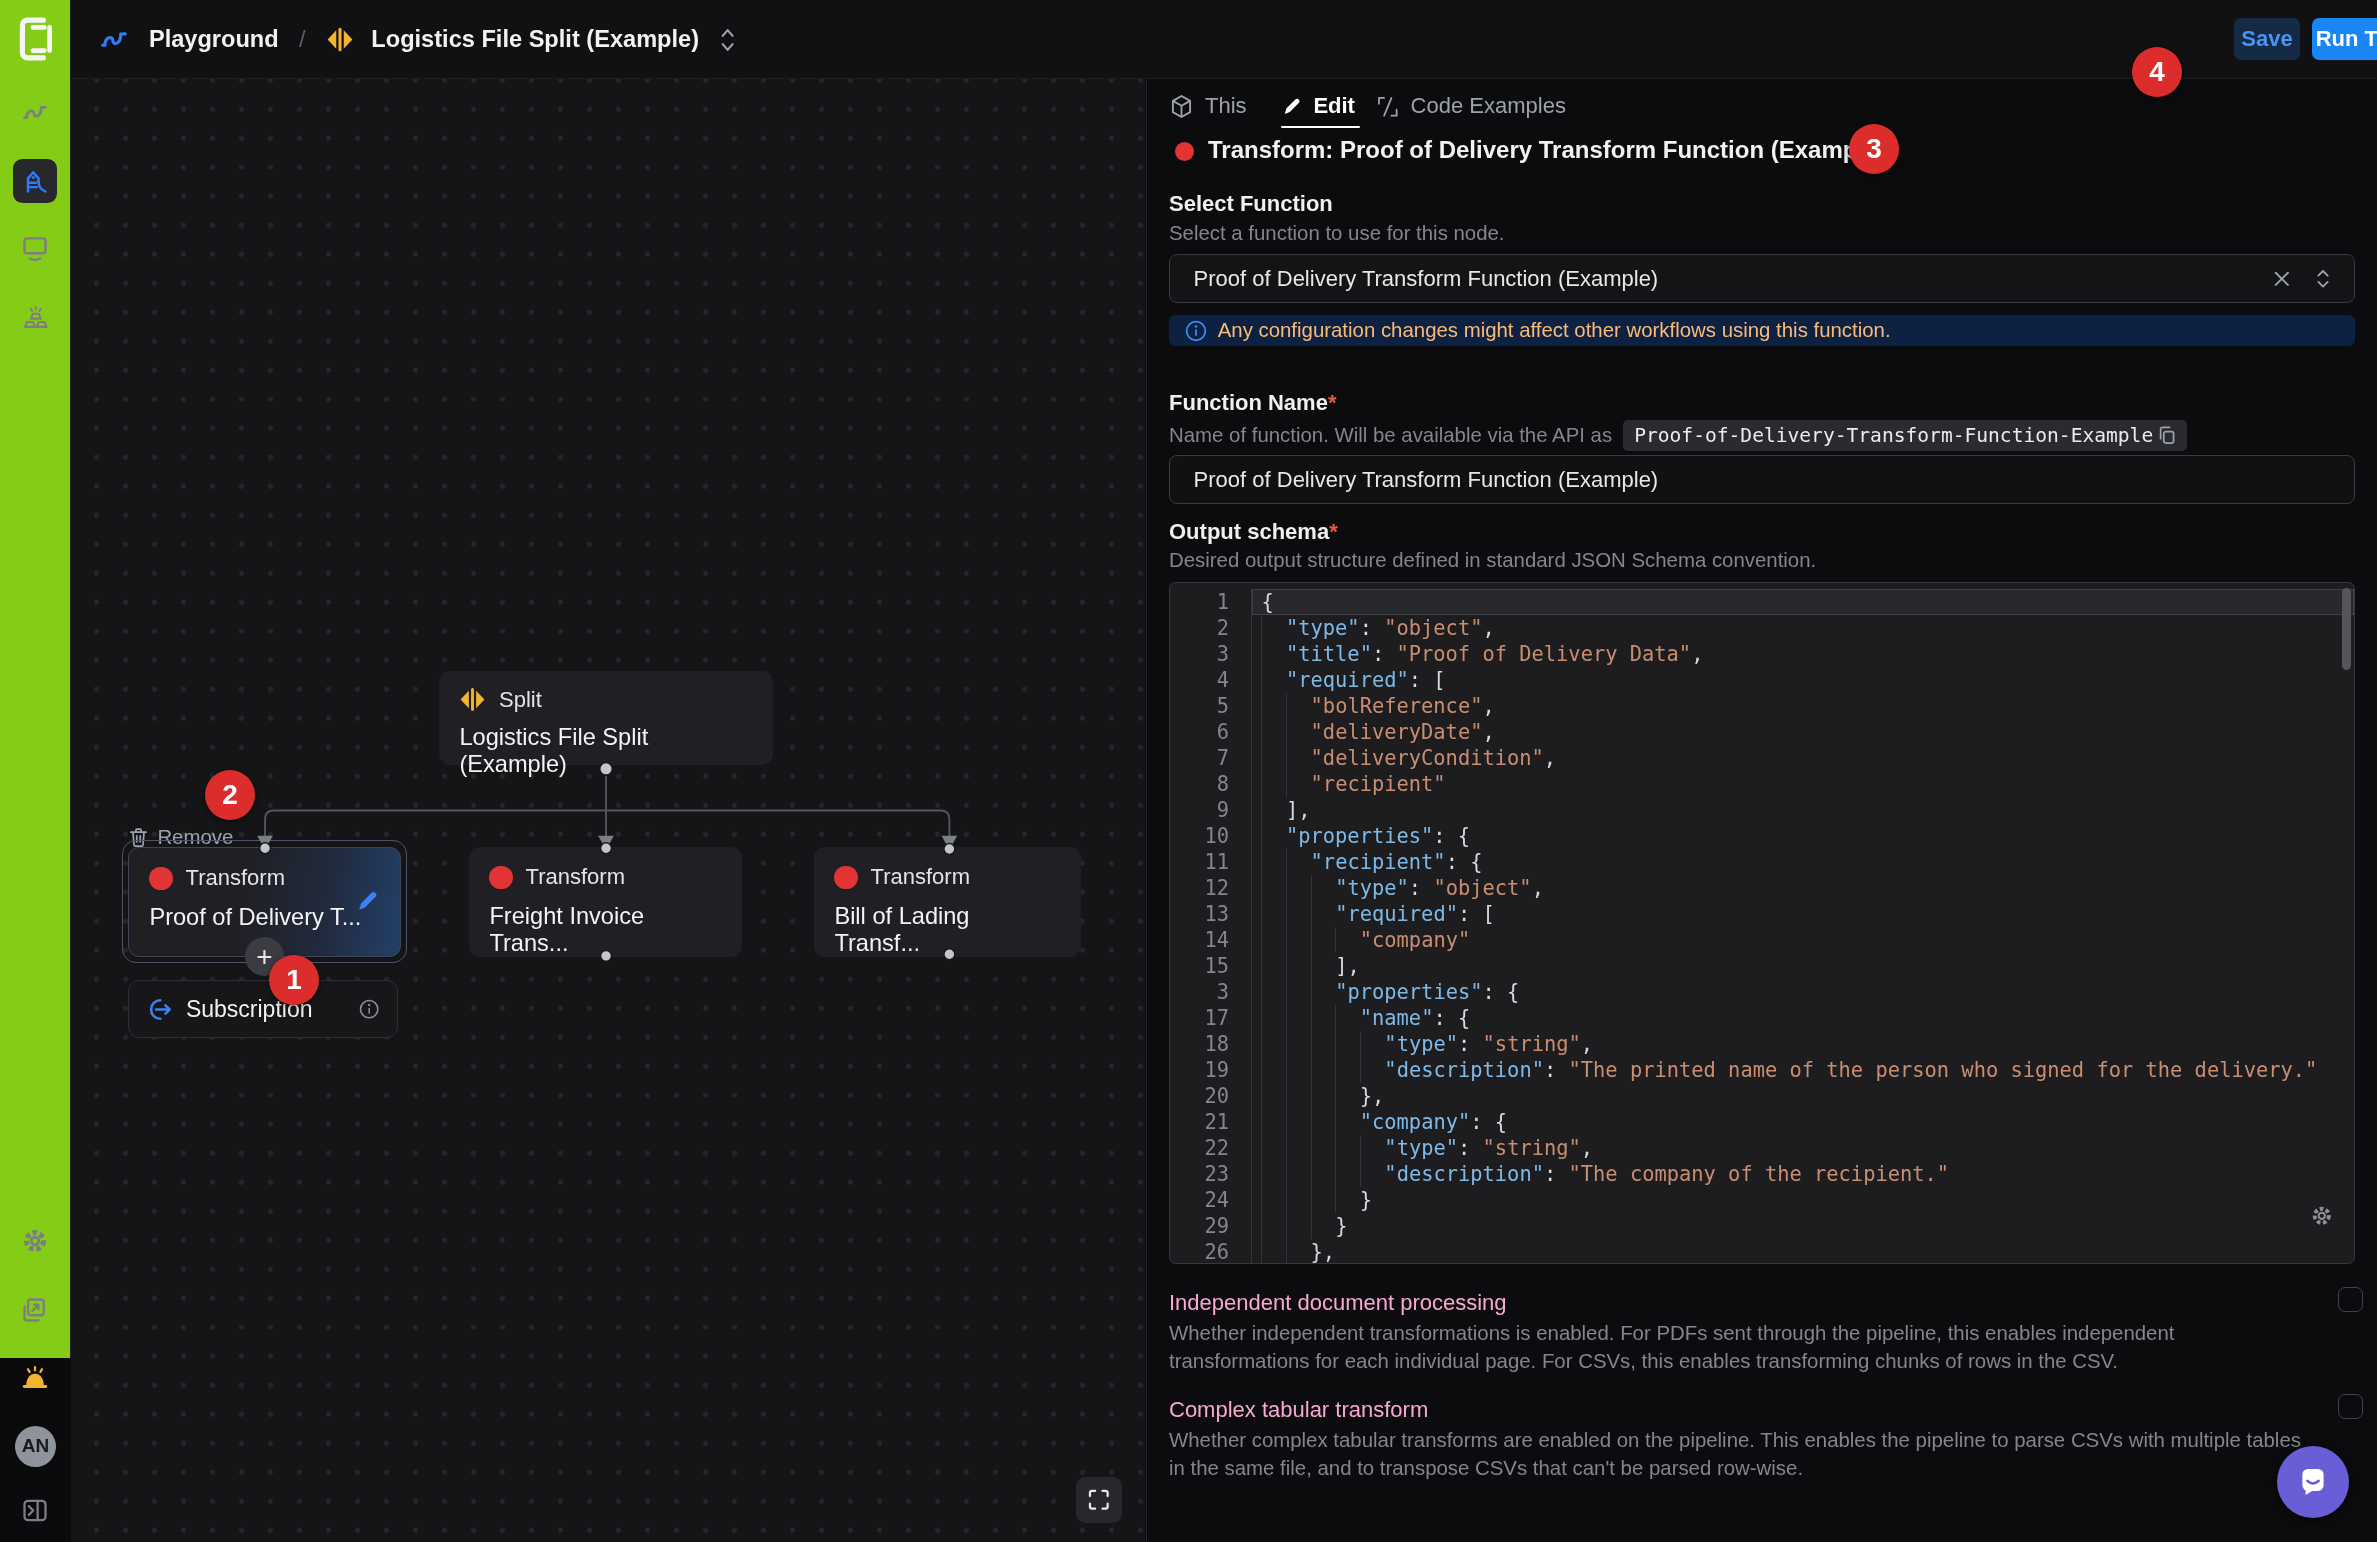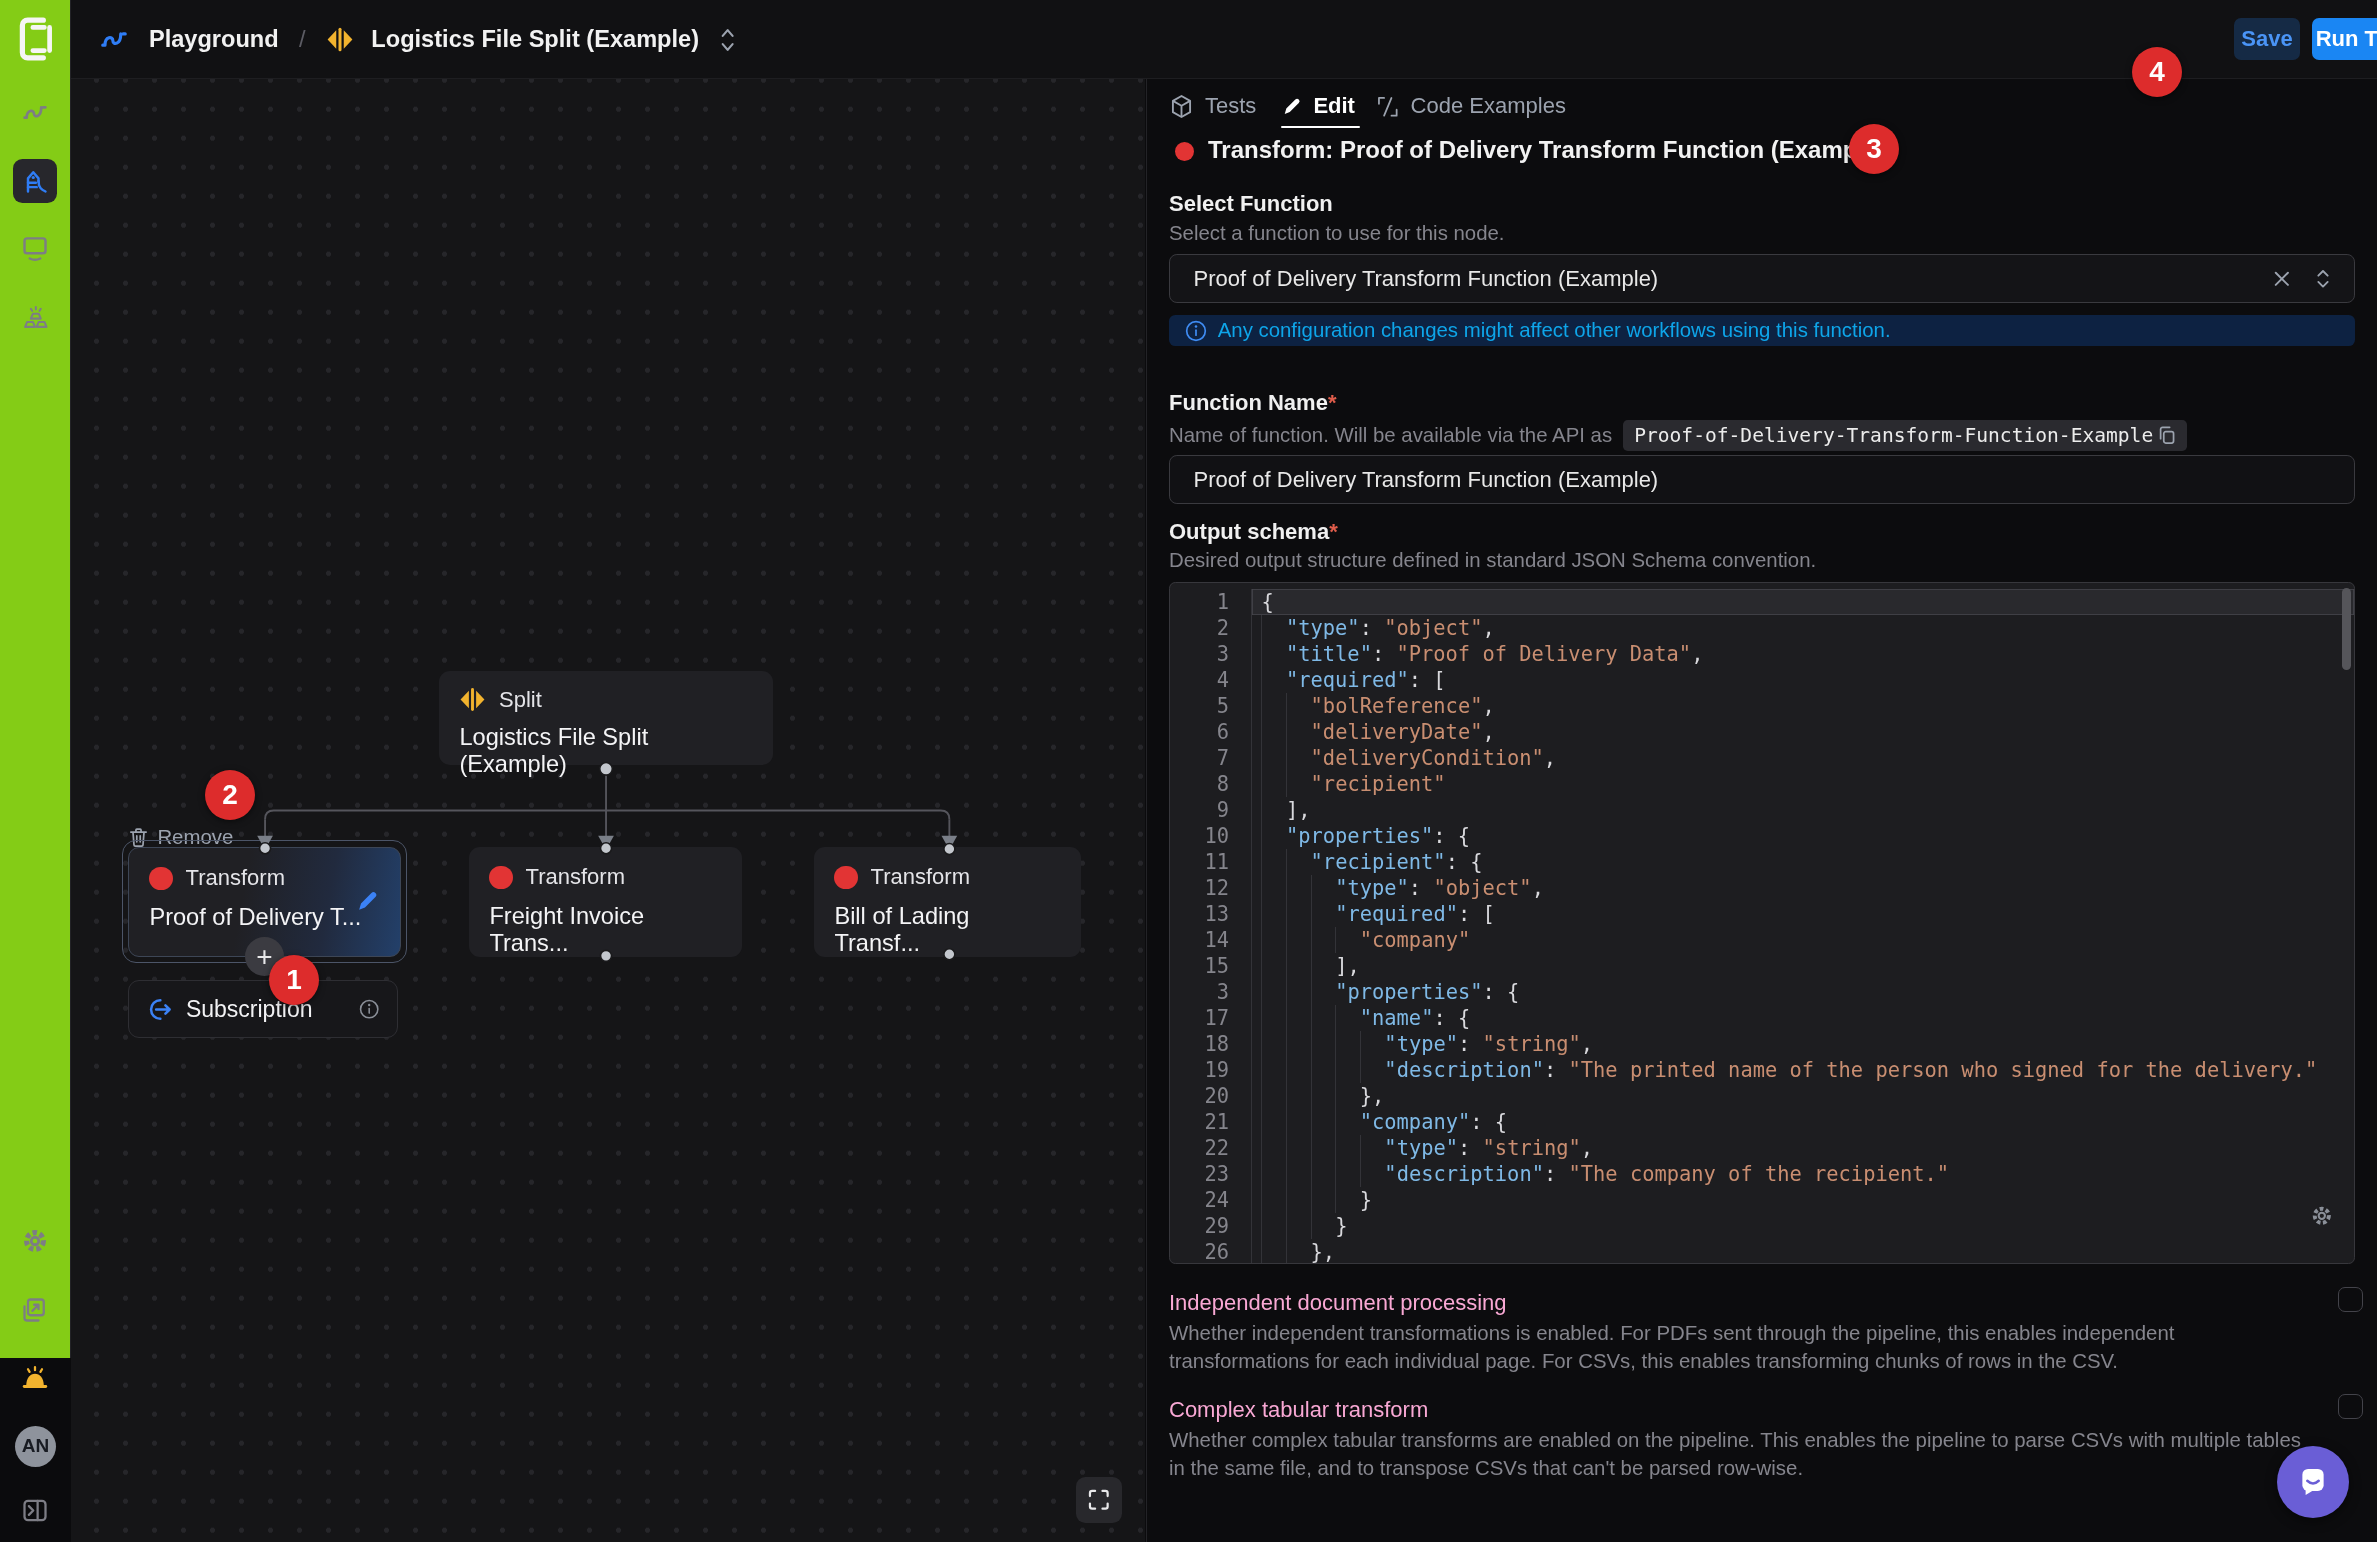--- a/index.html
+++ b/index.html
@@ -62,21 +62,21 @@
   .panel-title { left:61px; top:57px; font-size:24px; font-weight:700; color:#f2f2f2; }
   .title-dot { left:28px; top:63px; width:19px; height:19px; border-radius:50%; background:#e23434; }
   .sec-h { font-size:22px; font-weight:600; color:#f0f0f0; }
   .req { color:#e05d4b; }
   .sec-d { font-size:20.4px; color:#85858d; }
   .dropdown { left:22px; top:175px; width:1186px; height:49px; background:#141417; border:0.8px solid #3a3a3f; border-radius:7.9px;
               display:flex; align-items:center; padding:0 23.6px; font-size:22px; color:#e8e8e8; cursor:pointer; }
   .dd-x { margin-left:auto; color:#9ca3af; cursor:pointer; }
   .dd-chev { margin-left:27px; color:#9ca3af; }
   .banner { left:22px; top:236px; width:1186px; height:31px; background:#0d2242; border-radius:6.3px; display:flex; align-items:center; padding:0 15.7px; gap:11px; }
-  .banner span { font-size:20.4px; color:#0ea5e9; }
+  .banner span { font-size:20.4px; color:#fdba74; }
   .chip-row { left:22px; top:341px; display:flex; align-items:center; gap:11px; }
   .chip { background:#2a2a2f; border-radius:4.7px; padding:3.9px 11px; font-family:"DejaVu Sans Mono", monospace; font-size:19.6px; color:#ececec; display:flex; align-items:center; gap:4px; }
   .copy-ic { color:#9ca3af; cursor:pointer; }
   .text-input { left:22px; top:376px; width:1186px; height:49px; background:#111114; border:0.8px solid #3a3a3f; border-radius:7.9px;
                 color:#e8e8e8; font-size:22px; padding:0 23.6px; font-family:"Liberation Sans", sans-serif; outline:none; }
 
   
   .editor { left:22px; top:503px; width:1186px; height:682px; background:#1d1d20; border:0.8px solid #37373c; border-radius:6.3px; overflow:hidden; }
   .code-lines { position:absolute; left:0; top:6.3px; width:100%; font-family:"DejaVu Sans Mono", monospace; font-size:20.4px; line-height:26px; }
   .code-line { display:flex; white-space:pre; }
@@ -302,21 +302,21 @@
     </div>
   </div>
 
   <div class="abs panel">
 
     <div class="tab" style="left:22px;">
       <svg width="25" height="25" viewBox="0 0 30 32" fill="none" stroke="currentColor" stroke-width="2.4" stroke-linejoin="round">
         <path d="M15 2.5 l11 6.3 v14.4 l-11 6.3 l-11-6.3 V8.8 z"></path>
         <path d="M4 8.8 l11 6.2 l11-6.2 M15 15 v14.5"></path>
       </svg>
-      <span>Tests</span>
+      <span>This</span>
     </div>
     <div class="tab active" style="left:135px;">
       <svg width="20.4" height="20.4" viewBox="0 0 26 26" fill="currentColor">
         <path d="M3.5 23 l2-7 L17 4.5 a3.1 3.1 0 0 1 4.4 4.4 L9.9 20.5 z"></path>
       </svg>
       <span>Edit</span>
     </div>
     <div class="abs tab-underline"></div>
     <div class="tab" style="left:229px;">
       <svg width="23.6" height="23.6" viewBox="0 0 32 32" fill="none" stroke="currentColor" stroke-width="2.4" stroke-linecap="round" stroke-linejoin="round">

